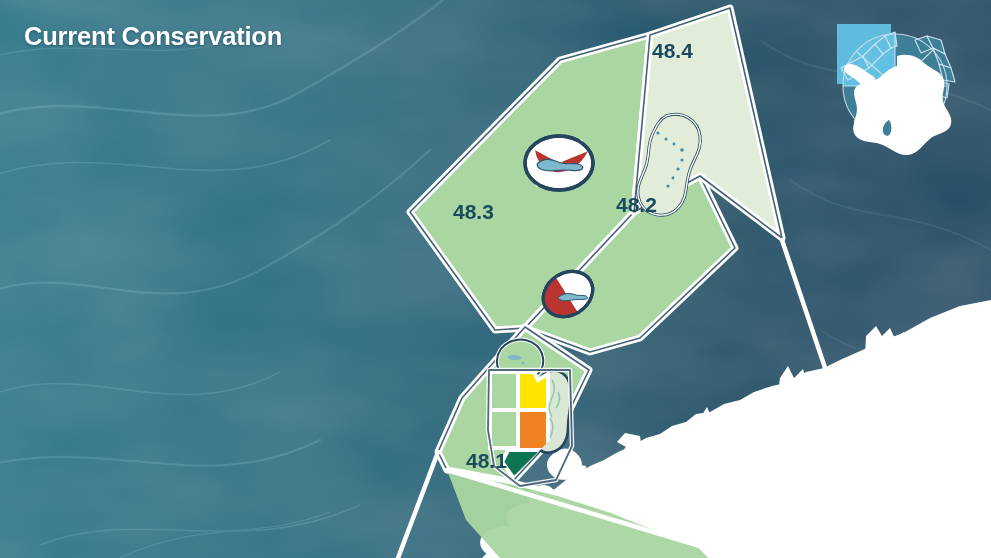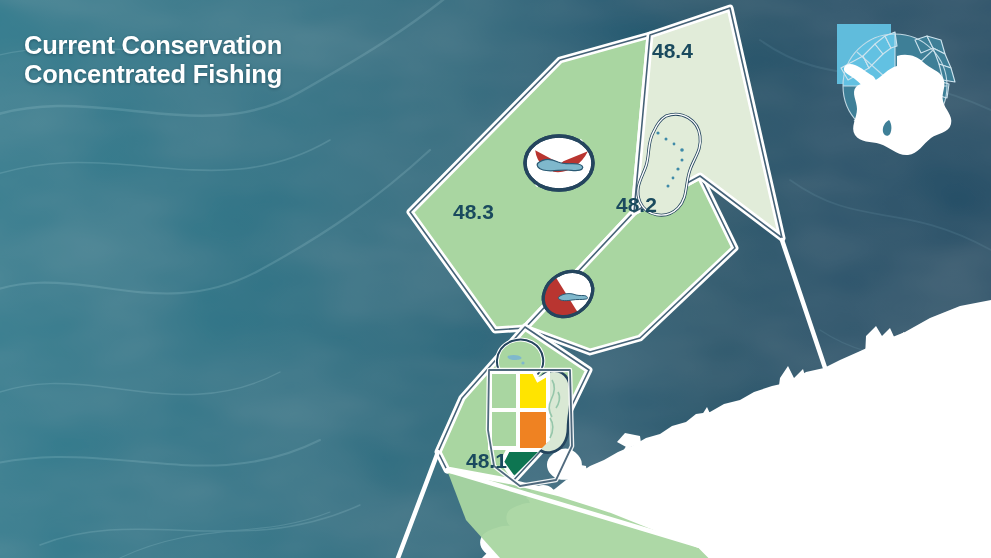--- a/index.html
+++ b/index.html
@@ -16,21 +16,20 @@
     overflow:hidden;
   }
   #map-svg { position:absolute; top:0; left:0; width:991px; height:558px; display:block; }
 
   
   #title-block {
     position:absolute;
     left:24px; top:22px;
     z-index:40;
     pointer-events:none;
-    margin-top:9px;
   }
   #title-block .line {
     display:block;
     color:#ffffff;
     font-family:"Liberation Sans", sans-serif;
     font-weight:bold;
     font-size:25.5px;
     line-height:29px;
     letter-spacing:-0.2px;
     white-space:nowrap;
@@ -270,21 +269,20 @@
         <text x="616" y="212">48.2</text>
         <text x="652" y="58">48.4</text>
         <text x="466" y="468">48.1</text>
       </g>
 
     </g>
   </svg>
 
   <div id="title-block">
     <span class="line">Current Conservation</span>
-    <span class="line">Concentrated Fishing</span>
   </div>
 
   <div id="inset">
     <svg viewBox="0 0 146 146" xmlns="http://www.w3.org/2000/svg">
 
       <rect x="14" y="12" width="54" height="60" fill="#62c1e2" opacity="0.95"></rect>
 
       <g>
         <circle cx="72" cy="74" r="52" fill="#3e7f97"></circle>
 

